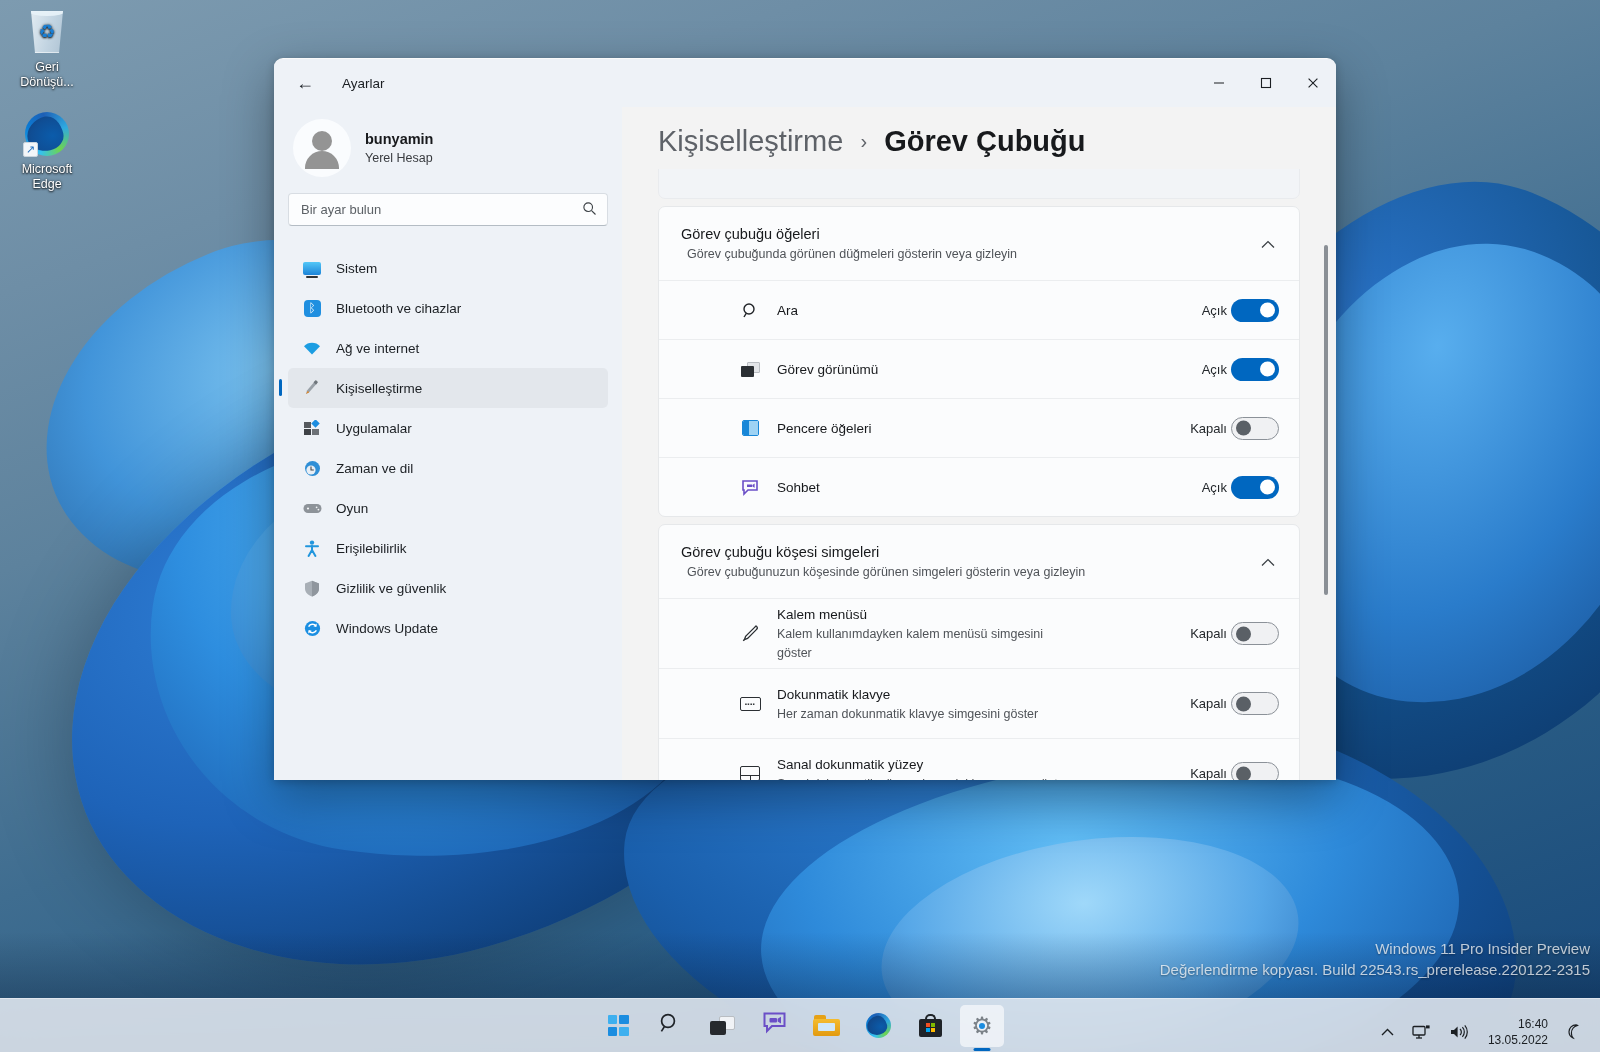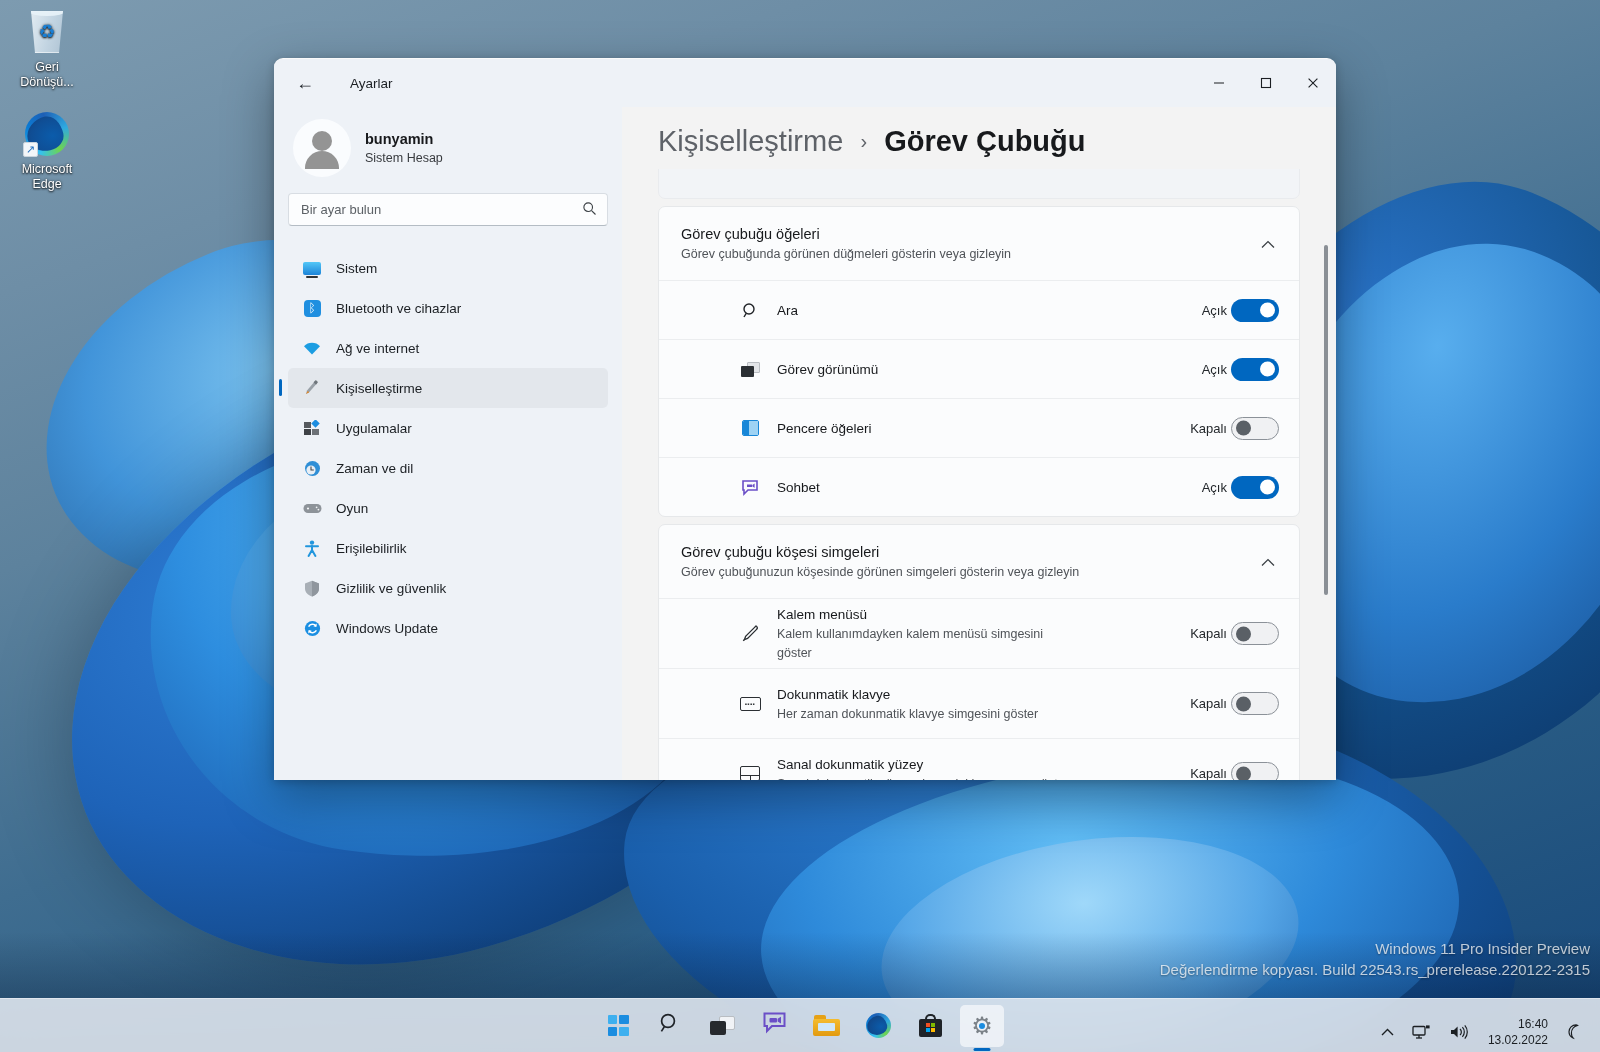--- a/index.html
+++ b/index.html
@@ -163,21 +163,21 @@
     display:flex; align-items:center;
     position: relative;
   }
   #back-button {
     width: 34px; height: 34px; margin-left: 14px;
     display:flex; align-items:center; justify-content:center;
     border-radius: 5px; color:#21252b; font-size: 18px;
     cursor: pointer;
   }
   #window-title {
-    margin-left: 28px; font-size: 13.5px; color: #1b1f23;
+    margin-left: 20px; font-size: 13.5px; color: #1b1f23;
   }
   .win-controls { position:absolute; right:0; top:0; display:flex; height:48px; }
   .win-btn {
     width: 47px; height: 48px; display:flex; align-items:center; justify-content:center;
     color:#1b1f23; font-size: 12px; cursor:pointer;
   }
 
   #window-body { flex: 1 1 auto; display:flex; min-height:0; }
 
   
@@ -288,21 +288,21 @@
     border-color:#e9ebee;
     position:relative;
   }
 
   .card-header {
     display:flex; align-items:center; justify-content:space-between;
     padding: 17px 20px 16px 22px;
     cursor: pointer;
   }
   .card-header .ch-title { font-size: 14.5px; color:#17191c; line-height: 21px; }
-  .card-header .ch-sub { font-size: 12.5px; color:#4f5358; line-height: 19px; }
+  .card-header .ch-sub { font-size: 12.5px; color:#4f5358; line-height: 19px; margin-left: 6px; }
   .chevron { color:#3b4045; font-size: 13px; padding-right: 4px; }
 
   .row {
     display:flex; align-items:center;
     border-top: 1px solid #ebedef;
     min-height: 59px;
     padding: 0 20px 0 0;
   }
   .row .row-icon {
     width: 30px; flex:0 0 30px; margin-left: 76px;
@@ -491,21 +491,21 @@
 
     <div id="sidebar">
 
       <div id="profile">
         <div id="avatar">
           <div class="head"></div>
             <div class="body"></div>
         </div>
         <div>
           <div id="profile-name">bunyamin</div>
-          <div id="profile-sub">Sistem Hesap</div>
+          <div id="profile-sub">Yerel Hesap</div>
         </div>
       </div>
 
       <div id="search-box">
         <input id="search-input" type="text" placeholder="Bir ayar bulun" style="">
         <span id="search-icon">
           <svg width="15" height="15" viewBox="0 0 16 16">
               <circle cx="6.6" cy="6.6" r="4.6" fill="none" stroke="currentColor" stroke-width="1.2"></circle>
               <line x1="10.2" y1="10.2" x2="14.4" y2="14.4" stroke="currentColor" stroke-width="1.2"></line>
             </svg>
@@ -854,21 +854,21 @@
     <div class="tray-btn">
       <svg width="19" height="16" viewBox="0 0 19 16">
           <path d="M2 6 H5 L8.6 2.6 V13.4 L5 10 H2 Z" fill="currentColor"></path>
           <path d="M11 5 A4 4 0 0 1 11 11" stroke="currentColor" stroke-width="1.2" fill="none"></path>
           <path d="M13.4 3.2 A7 7 0 0 1 13.4 12.8" stroke="currentColor" stroke-width="1.2" fill="none"></path>
           <path d="M15.8 1.4 A10 10 0 0 1 15.8 14.6" stroke="currentColor" stroke-width="1.2" fill="none"></path>
         </svg>
     </div>
     <div id="tray-clock">
       <div>16:40</div>
-      <div>13.02.2022</div>
+      <div>13.05.2022</div>
     </div>
     <div class="tray-btn">
       <svg width="15" height="16" viewBox="0 0 15 16">
           <path d="M9.6 1.4 C6 2.2 3.4 5.4 3.4 9.2 C3.4 11 4 12.6 5 13.9 C2.6 12.9 1 10.6 1 7.8 C1 4 4.1 0.9 8 0.9 C8.6 0.9 9.1 1 9.6 1.4 Z" fill="none" stroke="currentColor" stroke-width="1.2"></path>
         </svg>
     </div>
   </div>
 </div>
 
 </body></html>

